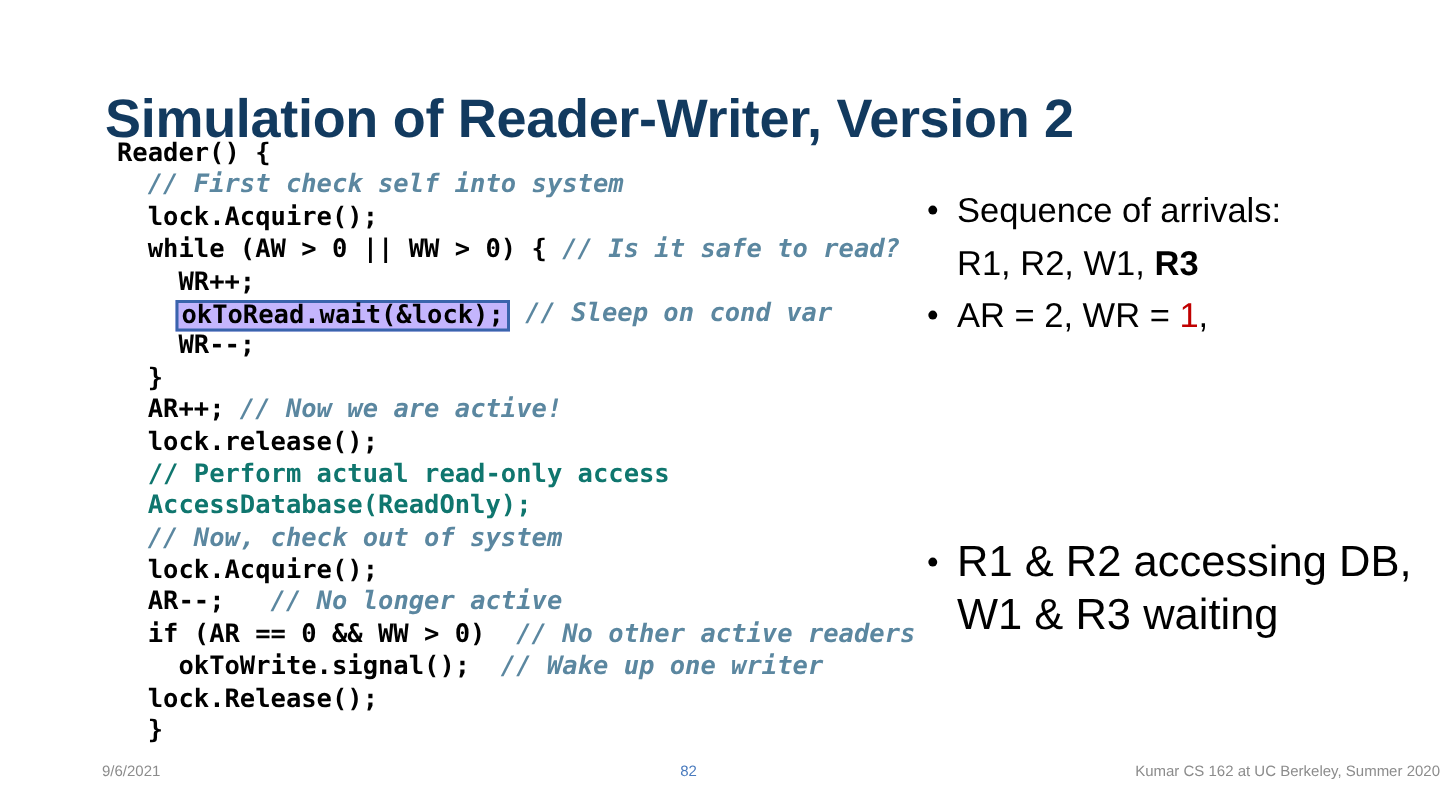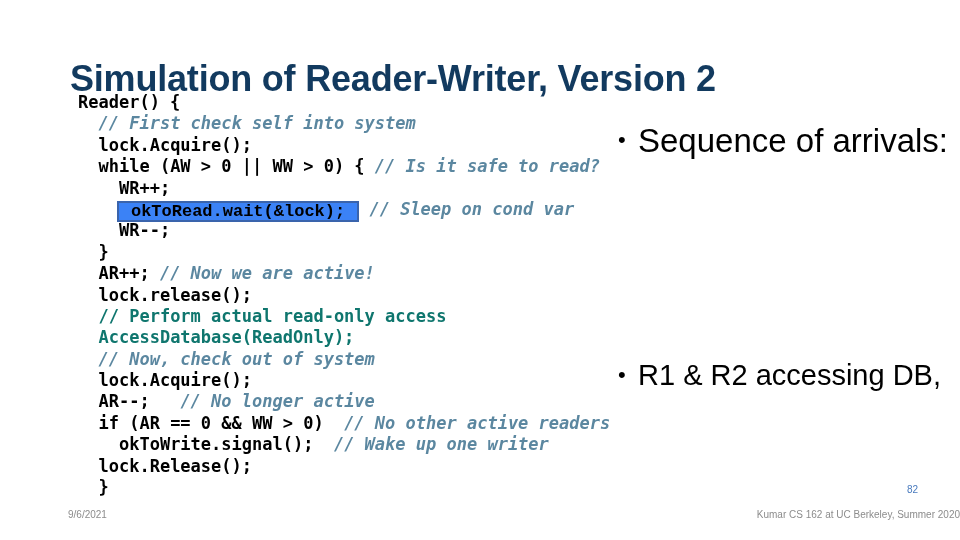--- a/index.html
+++ b/index.html
@@ -35,38 +35,37 @@
     font-size:17px;
     font-weight:bold;
     line-height:21.4px;
     color:#000000;
     white-space:pre;
   }
   .code .ln{display:block;height:21.4px;white-space:pre;}
   .cm{color:#5B87A0;font-style:italic;}      
   .blu{color:#0f766e;}     
   .hl{
-    background:#3b82f6;
+    background:#c4b5fd;
     border:2.5px solid #3A64AC;
-    padding:0 12px;
+    padding:0 2px;
     margin-left:-2px;
     display:inline-block;
     line-height:17px;
     position:relative;
     top:1px;
-    font-family:Liberation Mono, monospace;
   }
 
   
   .bullets{
     position:absolute;
     left:612px; top:123px;
     width:336px;
     font-family:"Liberation Sans",sans-serif;
-    font-size:33px;
+    font-size:23px;
     color:#000000;
     line-height:35px;
   }
   .bl{display:block;position:relative;padding-left:26px;white-space:nowrap;}
   .bl::before{
     content:"\2022";
     position:absolute;left:6px;top:-1px;
     font-size:22px;
   }
   .cont{display:block;padding-left:26px;white-space:nowrap;}
@@ -85,36 +84,39 @@
 
   
   .foot{
     position:absolute;
     font-family:"Liberation Sans",sans-serif;
     font-size:10px;
     color:#8C8C8C;
   }
   .foot-date{left:68px;top:509px;}
   .foot-center{left:0;top:509px;width:960px;text-align:right;}
-  .foot-num{left:0;top:484px;width:918px;text-align:right;color:#4A7BBE;}
+  .foot-num{left:0;top:509px;width:918px;text-align:center;color:#4A7BBE;}
 </style>
 </head>
 <body>
 
 <div id="slide">
 
   <div class="title">Simulation of Reader-Writer, Version 2</div>
 
   <div class="code" id="code-block"><span class="ln"><span></span><span>Reader() {</span></span><span class="ln"><span>  </span><span class="cm">// First check self into system</span></span><span class="ln"><span>  </span><span>lock.Acquire();</span></span><span class="ln"><span>  </span><span>while (AW &gt; 0 || WW &gt; 0) { </span><span class="cm">// Is it safe to read?</span></span><span class="ln"><span>    </span><span>WR++;</span></span><span class="ln"><span>    </span><span class="hl">okToRead.wait(&amp;lock);</span><span class="cm"> // Sleep on cond var</span></span><span class="ln"><span>    </span><span>WR--;</span></span><span class="ln"><span>  </span><span>}</span></span><span class="ln"><span>  </span><span>AR++; </span><span class="cm">// Now we are active!</span></span><span class="ln"><span>  </span><span>lock.release();</span></span><span class="ln"><span>  </span><span class="blu">// Perform actual read-only access</span></span><span class="ln"><span>  </span><span class="blu">AccessDatabase(ReadOnly);</span></span><span class="ln"><span>  </span><span class="cm">// Now, check out of system</span></span><span class="ln"><span>  </span><span>lock.Acquire();</span></span><span class="ln"><span>  </span><span>AR--;   </span><span class="cm">// No longer active</span></span><span class="ln"><span>  </span><span>if (AR == 0 &amp;&amp; WW &gt; 0)  </span><span class="cm">// No other active readers</span></span><span class="ln"><span>    </span><span>okToWrite.signal();  </span><span class="cm">// Wake up one writer</span></span><span class="ln"><span>  </span><span>lock.Release();</span></span><span class="ln"><span></span><span>  }</span></span></div>
 
   <div class="bullets">
     <span class="bl"><span>Sequence of arrivals:</span></span>
+    <span class="cont"><span>R1, R2, W1, </span><span class="bold">R3</span></span>
+    <span class="bl"><span>AR = 2, WR = </span><span class="red">1</span><span>,</span></span>
   </div>
 
   <div class="bullets2">
     <span class="bl"><span>R1 &amp; R2 accessing DB,</span></span>
+    <span class="cont">W1 &amp; R3 waiting</span>
   </div>
 
   <div class="foot foot-date">9/6/2021</div>
   <div class="foot foot-center">Kumar CS 162 at UC Berkeley, Summer 2020</div>
   <div class="foot foot-num">82</div>
 
 </div>
 
 </body></html>

